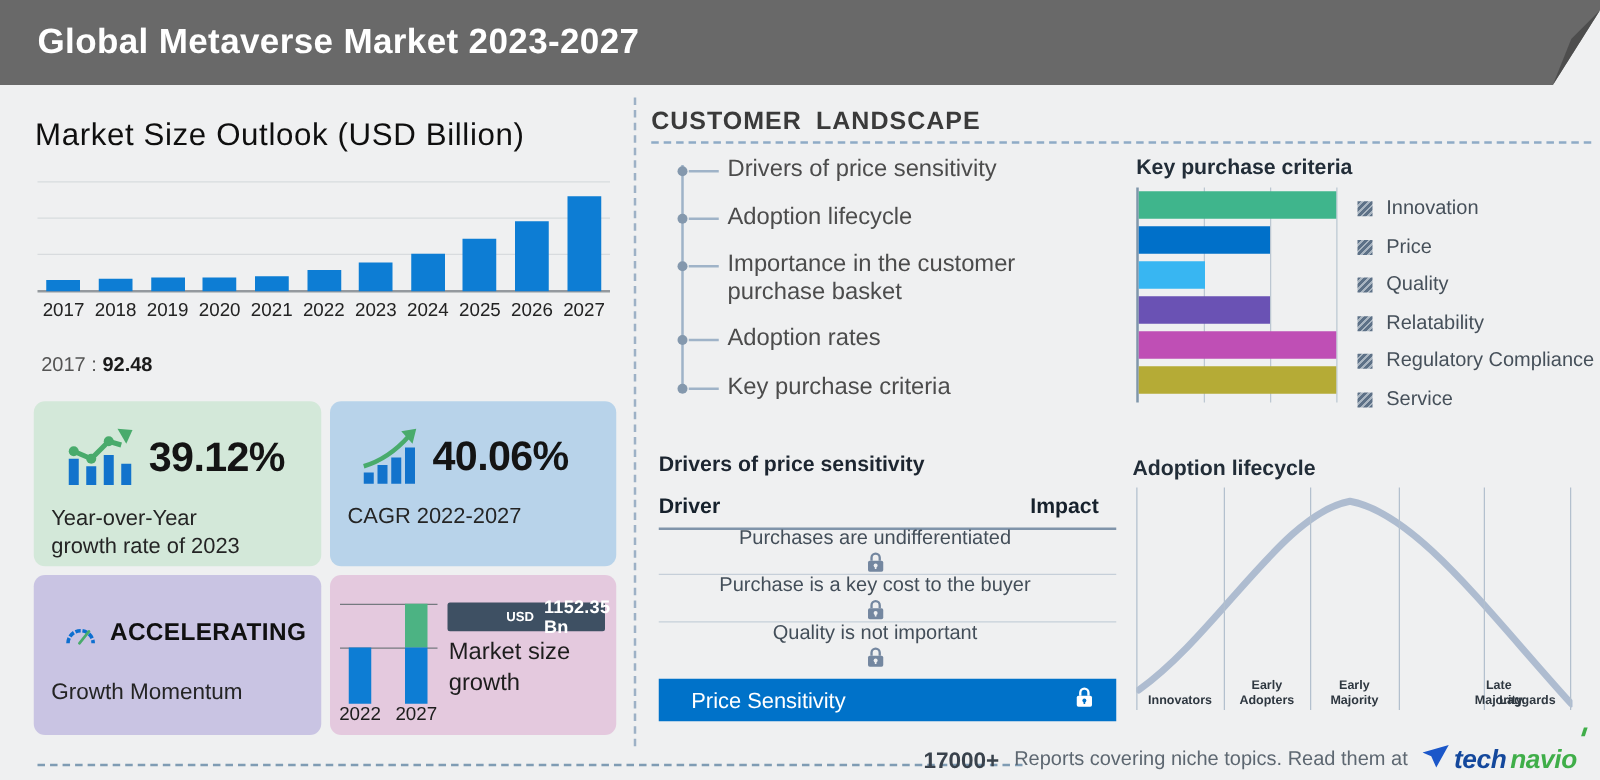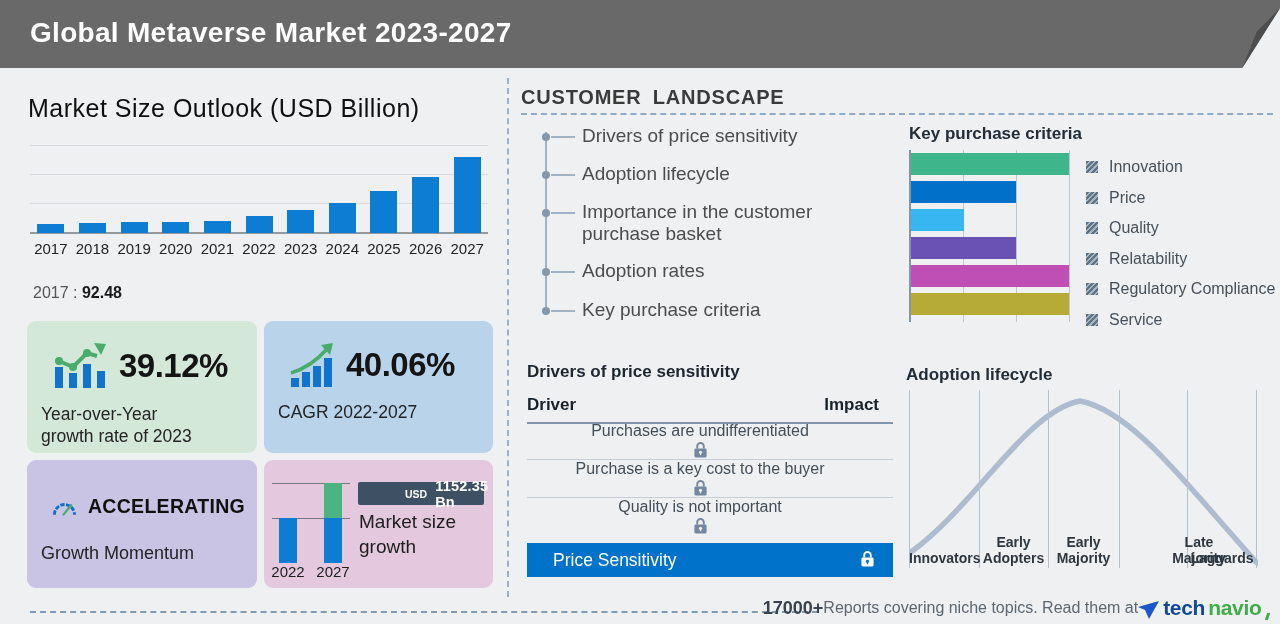--- a/index.html
+++ b/index.html
@@ -82,27 +82,27 @@
   #kpc-legend { position:absolute; left:1086px; top:152px; }
   .legend-row { display:flex; align-items:center; gap:11px; height:30.5px; }
   .legend-marker { width:12px; height:12px; background:repeating-linear-gradient(135deg,#5d7187 0 2.2px,#a9b5c1 2.2px 3.8px); }
   .legend-label { font-size:16px; color:#46505a; }
 
   
   #al-title { position:absolute; left:906px; top:365px; font-size:17px; font-weight:700; color:#222d38; }
   #al-chart { position:absolute; left:909px; top:390px; width:349px; height:178px; }
   .al-line { position:absolute; top:0; bottom:0; width:1px; background:#b3c0ce; }
   #al-curve { position:absolute; inset:0; }
-  .al-label { position:absolute; bottom:2px; text-align:center; font-size:14px; font-weight:700; color:#2e3740; line-height:1.15; }
-
-  
-  #footer { position:absolute; right:12px; top:594px; height:28px; display:flex; align-items:center; gap:0; }
+  .al-label { position:absolute; bottom:2px; text-align:center; font-size:10px; font-weight:700; color:#2e3740; line-height:1.15; }
+
+  
+  #footer { position:absolute; right:12px; top:594px; height:28px; display:flex; align-items:center; gap:12px; }
   .f-count { font-size:18px; font-weight:700; color:#39424c; }
   .f-text { font-size:16px; color:#5d6771; }
-  .logo { display:flex; align-items:flex-end; gap:3px; }
+  .logo { display:flex; align-items:flex-start; gap:3px;font-style:italic; }
   .logo-tech  { font-size:21px; font-weight:700; color:#14489c; letter-spacing:-.3px; }
   .logo-navio { font-size:21px; font-weight:700; color:#3fae49; letter-spacing:-.3px; }
   .logo-tm { width:2.5px; height:7px; background:#3fae49; transform:skewX(-18deg); margin:-14px 0 0 1px; }
 </style>
 </head>
 <body>
 
 <div class="header">
   <div class="header-title">Global Metaverse Market 2023-2027</div>
   <div class="corner">

